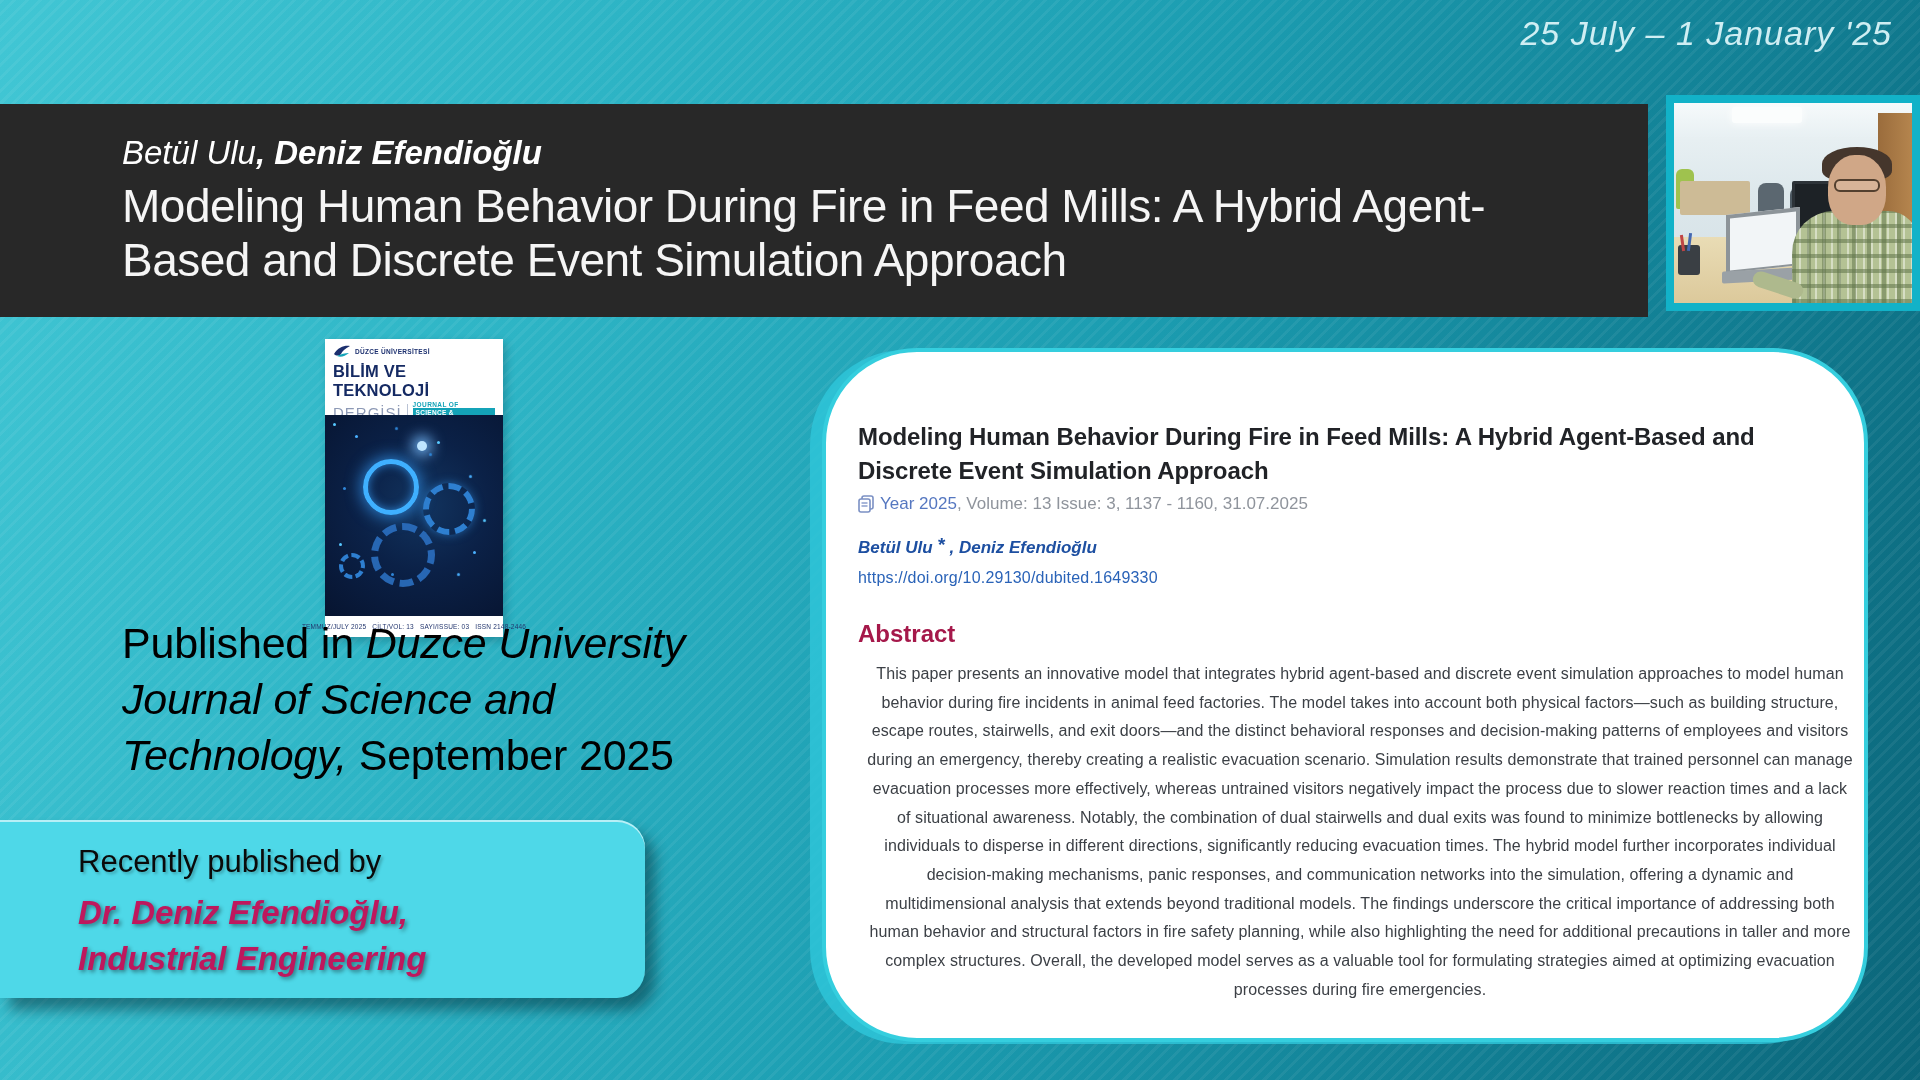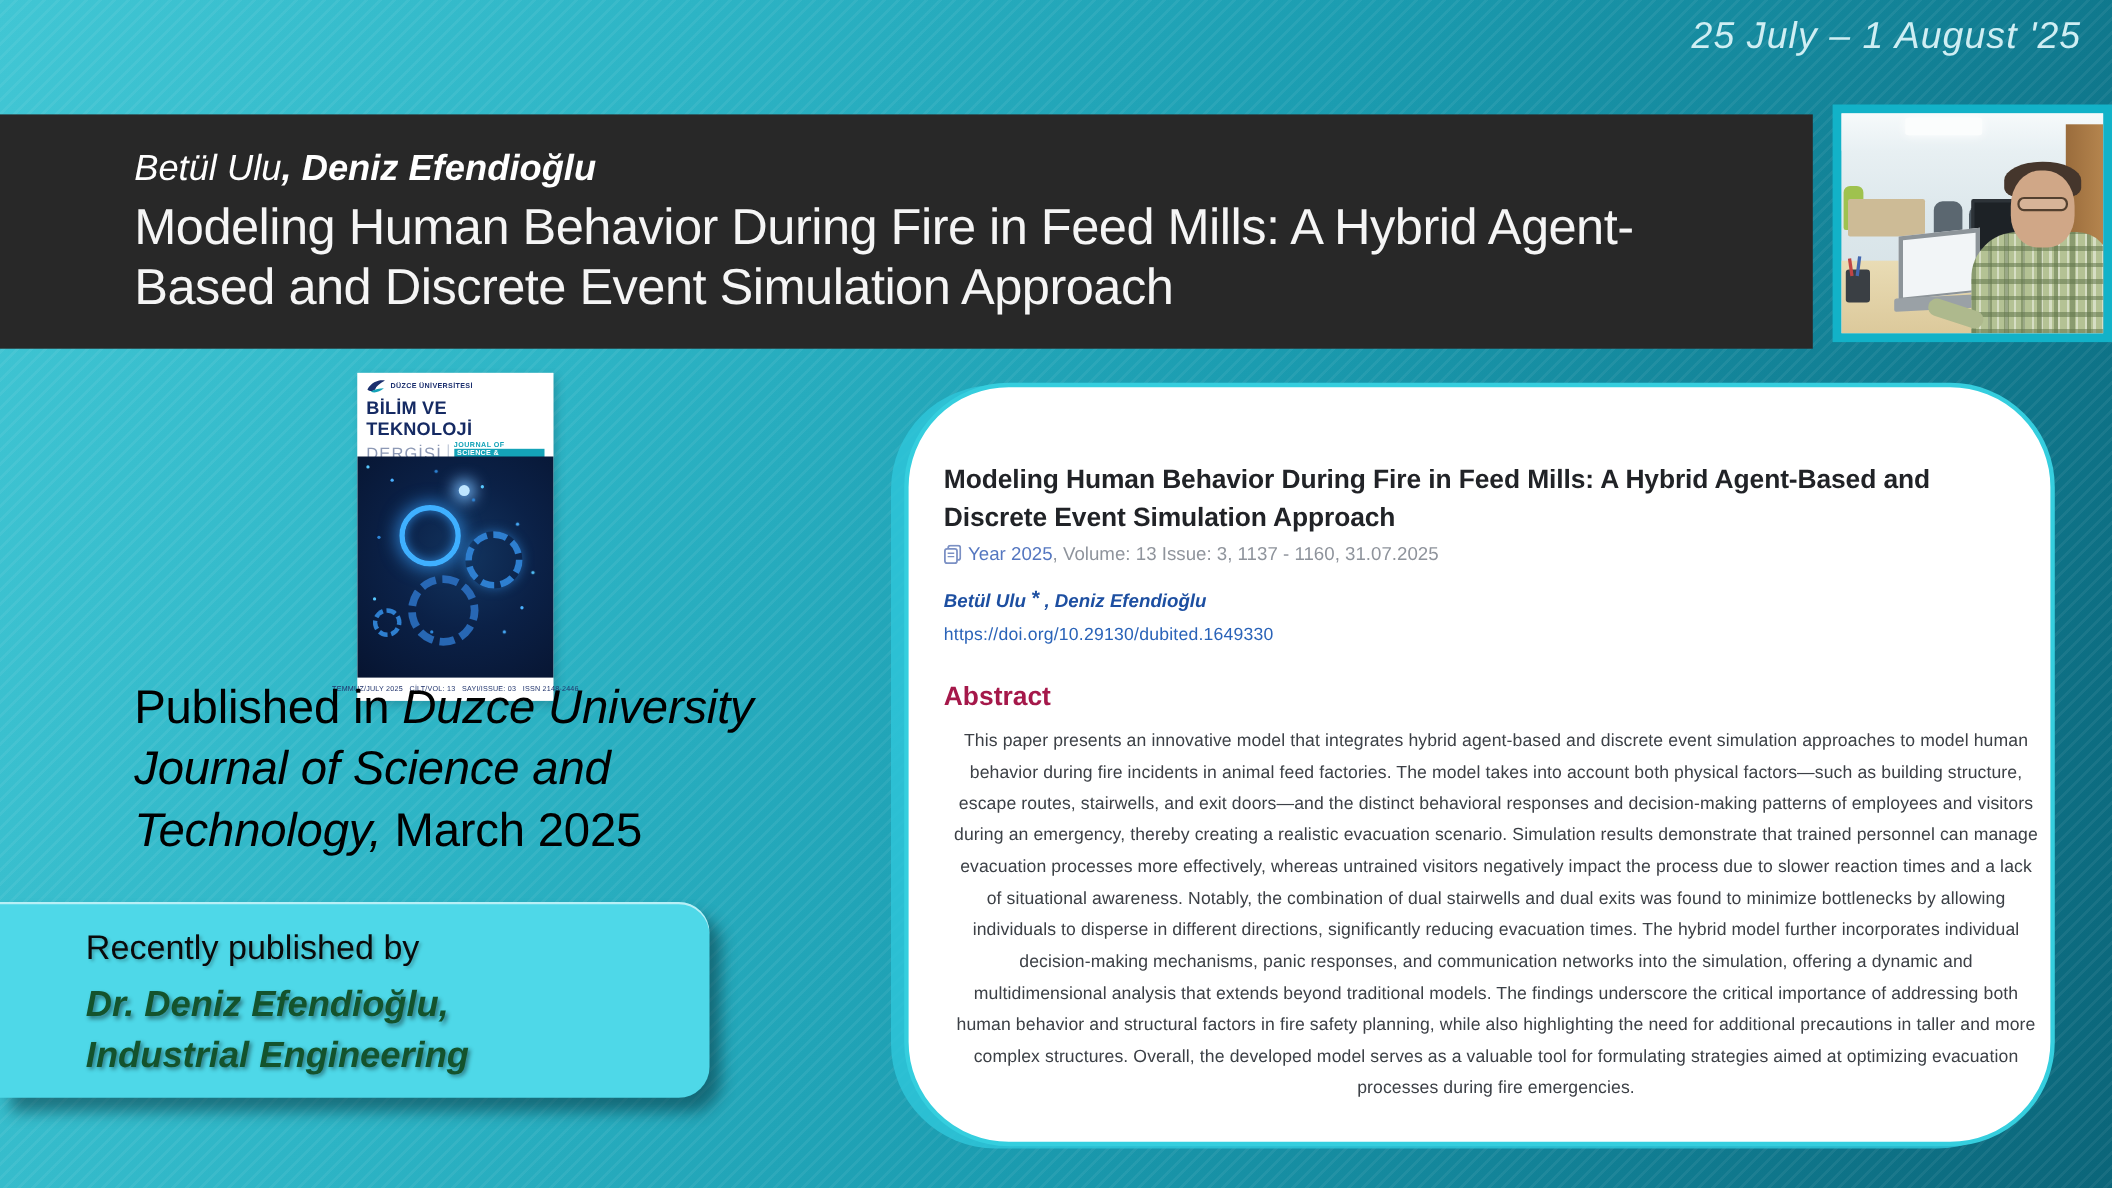--- a/index.html
+++ b/index.html
@@ -132,21 +132,21 @@
   .pub-note .it{ font-style:italic; }
 
   
   .badge{
     position:absolute; top:820px; left:0; width:645px; height:178px;
     background:#4ed8e8; border-radius:0 28px 28px 0;
     box-shadow:10px 12px 14px rgba(0,30,40,0.45), inset 0 2px 0 rgba(255,255,255,0.6);
     padding:24px 0 0 78px;
   }
   .badge-line1{ font-size:31px; color:#0a0a0a; text-shadow:2px 2px 3px rgba(0,0,0,0.25); }
-  .badge-line23{ margin-top:10px; font-size:33px; font-weight:bold; font-style:italic; color:#14532d;
+  .badge-line23{ margin-top:10px; font-size:33px; font-weight:bold; font-style:italic; color:#be185d;
     line-height:1.4; text-shadow:2px 2px 4px rgba(0,0,0,0.45); }
 
   
   .card{
     position:absolute; top:348px; left:822px; width:1046px; height:694px;
     background:#ffffff; border:4px solid #35cede; border-radius:95px;
     box-shadow:-12px 2px 0 rgba(46,196,216,0.85);
   }
   .card-title{
     position:absolute; top:68px; left:32px; width:995px;
@@ -163,21 +163,21 @@
   .card-abstract{
     position:absolute; top:308px; left:38px; width:992px;
     font-size:16px; line-height:28.7px; color:#3c4046; letter-spacing:0.1px;text-align:center;
   }
 </style>
 </head>
 <body>
 
 <div class="stage">
 
-  <div class="date-range">25 July – 1 August '25</div>
+  <div class="date-range">25 July – 1 January '25</div>
 
   <div class="banner">
     <div class="banner-authors">
       <span>Betül Ulu</span><span class="a-bold">, Deniz Efendioğlu</span>
     </div>
     <div class="banner-title">Modeling Human Behavior During Fire in Feed Mills: A Hybrid Agent-Based and Discrete Event Simulation Approach</div>
   </div>
 
   <div class="photo">
     <div class="photo-scene">
@@ -231,21 +231,21 @@
       <div class="cv-ring"></div>
       <div class="cv-gear1"></div>
       <div class="cv-gear2"></div>
       <div class="cv-gear3"></div>
       <div class="cv-dots"></div>
     </div>
     <div class="cover-footer">TEMMUZ/JULY 2025   CİLT/VOL: 13   SAYI/ISSUE: 03   ISSN 2148-2446</div>
   </div>
 
   <div class="pub-note">
-    <span>Published in </span><span class="it">Duzce University Journal of Science and Technology,</span><span> March 2025</span>
+    <span>Published in </span><span class="it">Duzce University Journal of Science and Technology,</span><span> September 2025</span>
   </div>
 
   <div class="badge">
     <div class="badge-line1">Recently published by</div>
     <div class="badge-line23">
       <div>Dr. Deniz Efendioğlu,</div>
       <div>Industrial Engineering</div>
     </div>
   </div>
 

